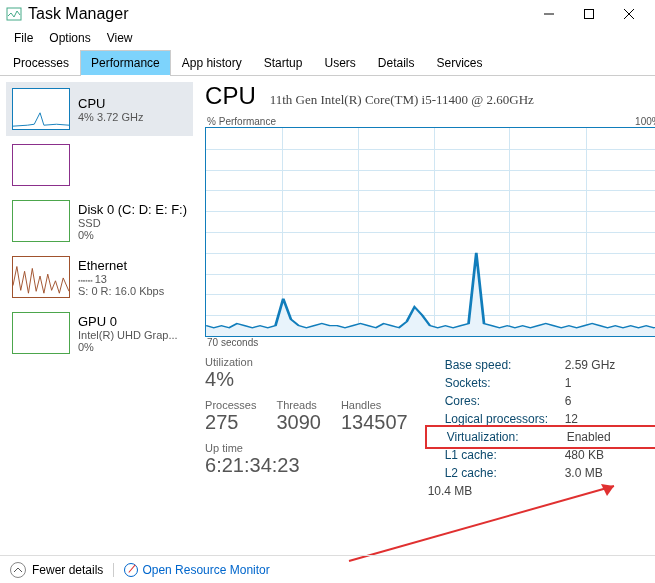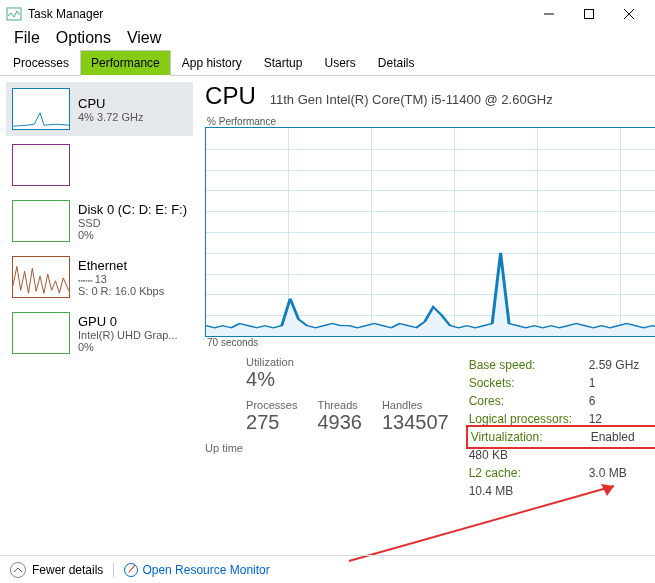--- a/index.html
+++ b/index.html
@@ -1,29 +1,29 @@
 <!DOCTYPE html>
 <html><head>
 <meta charset="utf-8">
 <style>
 * { margin: 0; padding: 0; box-sizing: border-box; font-family: "Segoe UI", sans-serif; }
 body { width: 655px; height: 583px; background: #fff; font-size: 12px; color: #000; overflow: hidden; position: relative; }
 
 .titlebar { height: 28px; display: flex; align-items: center; padding: 0 6px; border-bottom: 0; }
 .titlebar .icon { width: 16px; height: 16px; margin-right: 6px; }
-.titlebar .title { flex: 1; font-size: 12px; }
+.titlebar .title { flex: 1; font-size: 16px; }
 .winbtns { display: flex; }
 .winbtn { width: 40px; height: 28px; display: flex; align-items: center; justify-content: center; cursor: pointer; }
 
-.menubar { height: 20px; display: flex; align-items: center; padding: 0 6px; font-size: 16px; }
+.menubar { height: 20px; display: flex; align-items: center; padding: 0 6px; font-size: 12px; }
 .menuitem { padding: 2px 8px; cursor: pointer; }
 
 .tabs { display: flex; border-bottom: 1px solid #ccc; padding: 2px 2px 0 2px; font-size: 12px; }
 .tab { padding: 5px 10px; cursor: pointer; border: 1px solid transparent; border-bottom: none; position: relative; }
-.tab.active { border-color: #ccc; background: #84cc16; }
+.tab.active { border-color: #ccc; background: #7dd3fc; }
 .tab.active::after { content: ""; position: absolute; left: 0; right: 0; bottom: -1px; height: 1px; background: #fff; }
 
 .content { display: flex; height: 480px; }
 
 .side { width: 205px; padding: 6px; }
 .side-item { display: flex; padding: 6px; cursor: pointer; margin-bottom: 2px; }
 .side-item.active { background: #e5e9ee; }
 .thumb { width: 58px; height: 42px; border: 1px solid #117dbb; margin-right: 8px; flex-shrink: 0; position: relative; background: #fff; overflow: hidden;}
 .side-item:nth-child(2) .thumb { border-color: #8b2f8b; }
 .side-item:nth-child(3) .thumb { border-color: #4ca64c; }
@@ -33,39 +33,39 @@
 .side-info { display: flex; flex-direction: column; justify-content: center; overflow: hidden; }
 .side-title { font-size: 13px; white-space: nowrap; overflow: hidden; text-overflow: ellipsis; }
 .side-sub { font-size: 11px; color: #555; white-space: nowrap; overflow: hidden; text-overflow: ellipsis; }
 .side-sub2 { font-size: 11px; color: #555; }
 .eth-dots { display: inline-block; }
 .eth-dots::before { content: "▪ ▪ ▪ ▪ ▪ ▪"; letter-spacing: -1px; font-size: 7px; color: #888; }
 
 .main { flex: 1; padding: 6px 12px 6px 6px; position: relative; }
 .main-head { display: flex; align-items: baseline; margin-bottom: 6px; }
 .main-title { font-size: 24px; font-weight: 400; margin-right: 14px; }
-.main-subtitle { font-size: 13px; color: #444; }
+.main-subtitle { font-size: 13px; color: #444; font-family: Liberation Serif, serif; }
 
 .chart-labels-top { display: flex; justify-content: space-between; font-size: 10px; color: #555; padding: 0 2px; }
 .chart { width: 100%; height: 210px; border: 1px solid #117dbb; background: #fff; position: relative; }
 .chart-grid { position: absolute; inset: 0; }
 .chart-grid .vline { position: absolute; top: 0; bottom: 0; width: 1px; background: #d0e6f3; }
 .chart-grid .hline { position: absolute; left: 0; right: 0; height: 1px; background: #d0e6f3; }
 .chart svg { width: 100%; height: 100%; position: absolute; inset: 0; }
 .chart-labels-bottom { display: flex; justify-content: space-between; font-size: 10px; color: #555; padding: 0 2px; margin-bottom: 8px; }
 
 .stats { display: flex; }
 .stats-left { flex: 1; }
 .stats-right { flex: 0 0 235px; }
-.stat-row { display: flex; margin-bottom: 8px; margin-left: 41px; }
+.stat-row { display: flex; margin-bottom: 8px; }
 .stat-col { margin-right: 20px; }
 .stat-label { font-size: 11px; color: #666; }
 .stat-value { font-size: 20px; color: #555; }
 .kv { display: flex; font-size: 12px; line-height: 18px; }
-.kv .k { flex: 0 0 120px; color: #4d7c0f; }
+.kv .k { flex: 0 0 120px; color: #0c4a6e; margin-left: 17px; }
 .kv .v { color: #444; text-align: right; }
 .kv.highlighted { outline: 2px solid #e03030; outline-offset: 1px; padding: 0 2px; }
 .uptime-label { font-size: 11px; color: #666; margin-top: 4px; }
 .uptime-value { font-size: 20px; color: #555; }
 
 .footer { position: absolute; bottom: 0; left: 0; right: 0; height: 28px; border-top: 1px solid #ddd; display: flex; align-items: center; padding: 0 10px; font-size: 12px; }
 .footer .chev { width: 16px; height: 16px; border: 1px solid #888; border-radius: 50%; display: flex; align-items: center; justify-content: center; margin-right: 6px; cursor: pointer; }
 .footer .sep { width: 1px; height: 14px; background: #ccc; margin: 0 10px; }
 .footer .link { color: #0066cc; cursor: pointer; display: flex; align-items: center; }
 .footer .link .ico { width: 14px; height: 14px; border: 1px solid #0066cc; border-radius: 50%; margin-right: 4px; position: relative; }
@@ -110,20 +110,21 @@
   <div class="menuitem">View</div>
 </div>
 
 <div class="tabs">
   <div class="tab">Processes</div>
   <div class="tab active">Performance</div>
   <div class="tab">App history</div>
   <div class="tab">Startup</div>
   <div class="tab">Users</div>
   <div class="tab">Details</div>
+  <div class="tab">Services</div>
 </div>
 
 <div class="content">
   <div class="side">
     <div class="side-item active">
       <div class="thumb"><svg viewBox="0 0 58 42" preserveAspectRatio="none">
             <polyline points="0,39 15,38 22,37 28,25 32,38 45,37 58,38" fill="none" stroke="#117dbb" stroke-width="1"></polyline>
           </svg></div>
       <div class="side-info">
         <div class="side-title">CPU</div>
@@ -205,28 +206,29 @@
             <div class="stat-value">4%</div>
           </div>
         </div>
         <div class="stat-row">
           <div class="stat-col">
             <div class="stat-label">Processes</div>
             <div class="stat-value">275</div>
           </div>
           <div class="stat-col">
             <div class="stat-label">Threads</div>
-            <div class="stat-value">4936</div>
+            <div class="stat-value">3090</div>
           </div>
           <div class="stat-col">
             <div class="stat-label">Handles</div>
             <div class="stat-value">134507</div>
           </div>
         </div>
         <div class="uptime-label">Up time</div>
+        <div class="uptime-value">6:21:34:23</div>
       </div>
       <div class="stats-right">
         <div class="kv">
             <div class="k">Base speed:</div>
             <div class="v">2.59 GHz</div>
           </div>
         <div class="kv">
             <div class="k">Sockets:</div>
             <div class="v">1</div>
           </div>
@@ -236,20 +238,21 @@
           </div>
         <div class="kv">
             <div class="k">Logical processors:</div>
             <div class="v">12</div>
           </div>
         <div class="kv highlighted">
             <div class="k">Virtualization:</div>
             <div class="v">Enabled</div>
           </div>
         <div class="kv">
+            <div class="k">L1 cache:</div>
             <div class="v">480 KB</div>
           </div>
         <div class="kv">
             <div class="k">L2 cache:</div>
             <div class="v">3.0 MB</div>
           </div>
         <div class="kv">
             <div class="v">10.4 MB</div>
           </div>
       </div>

